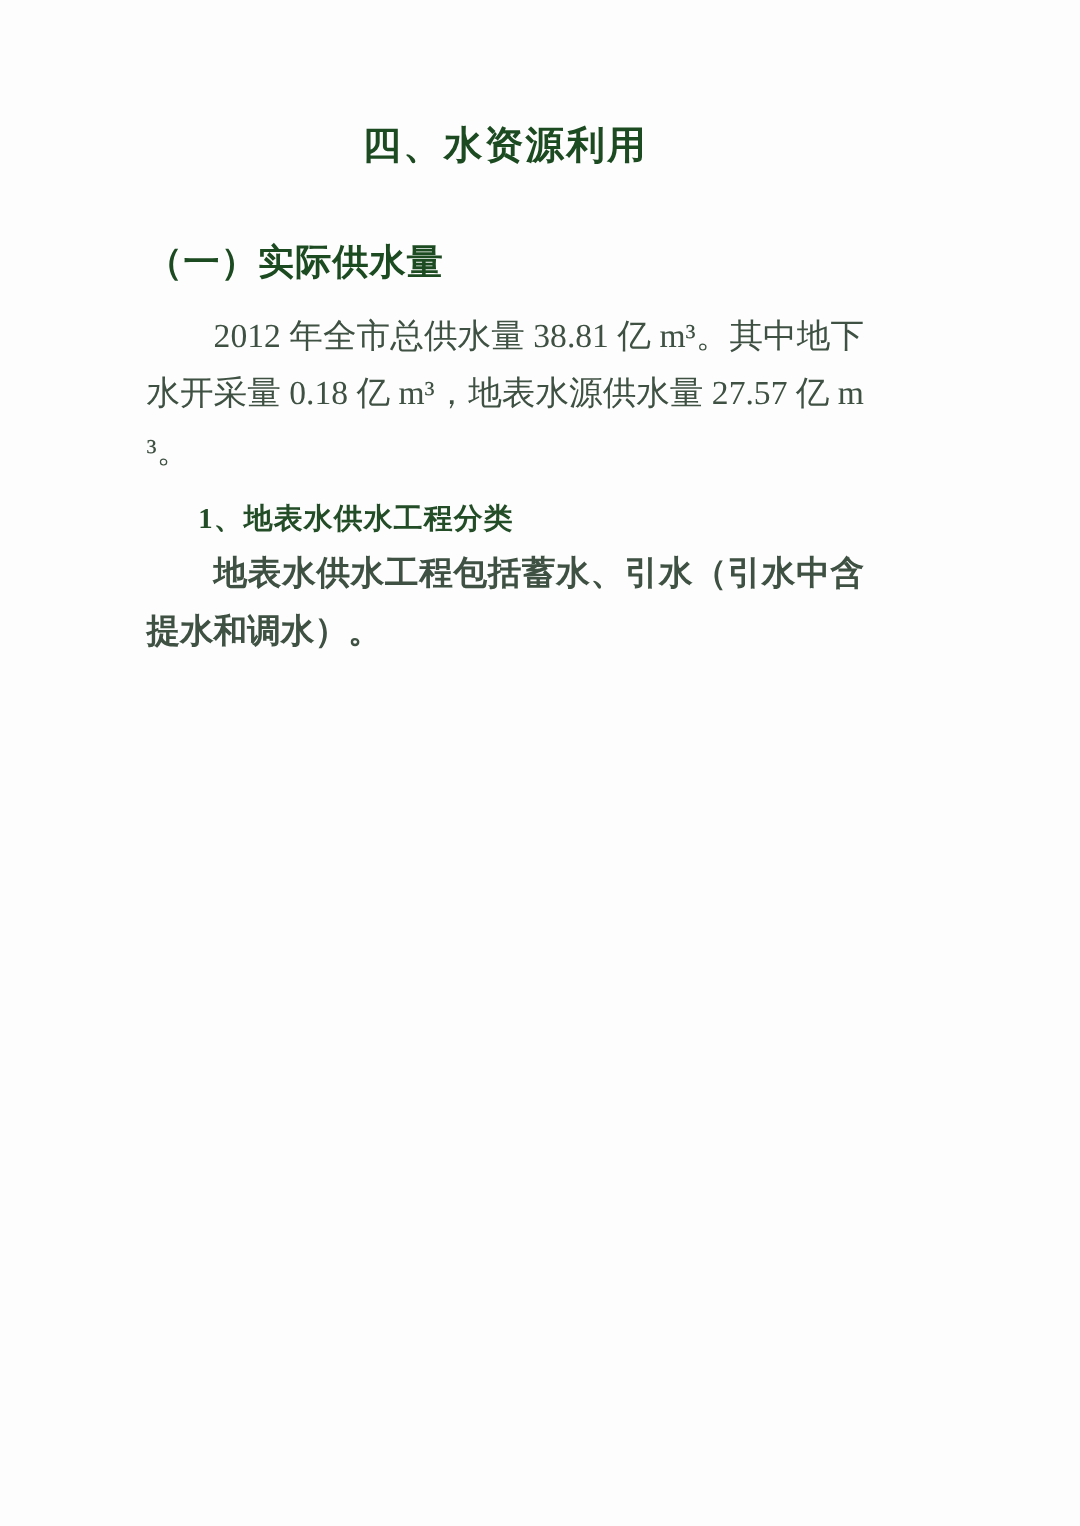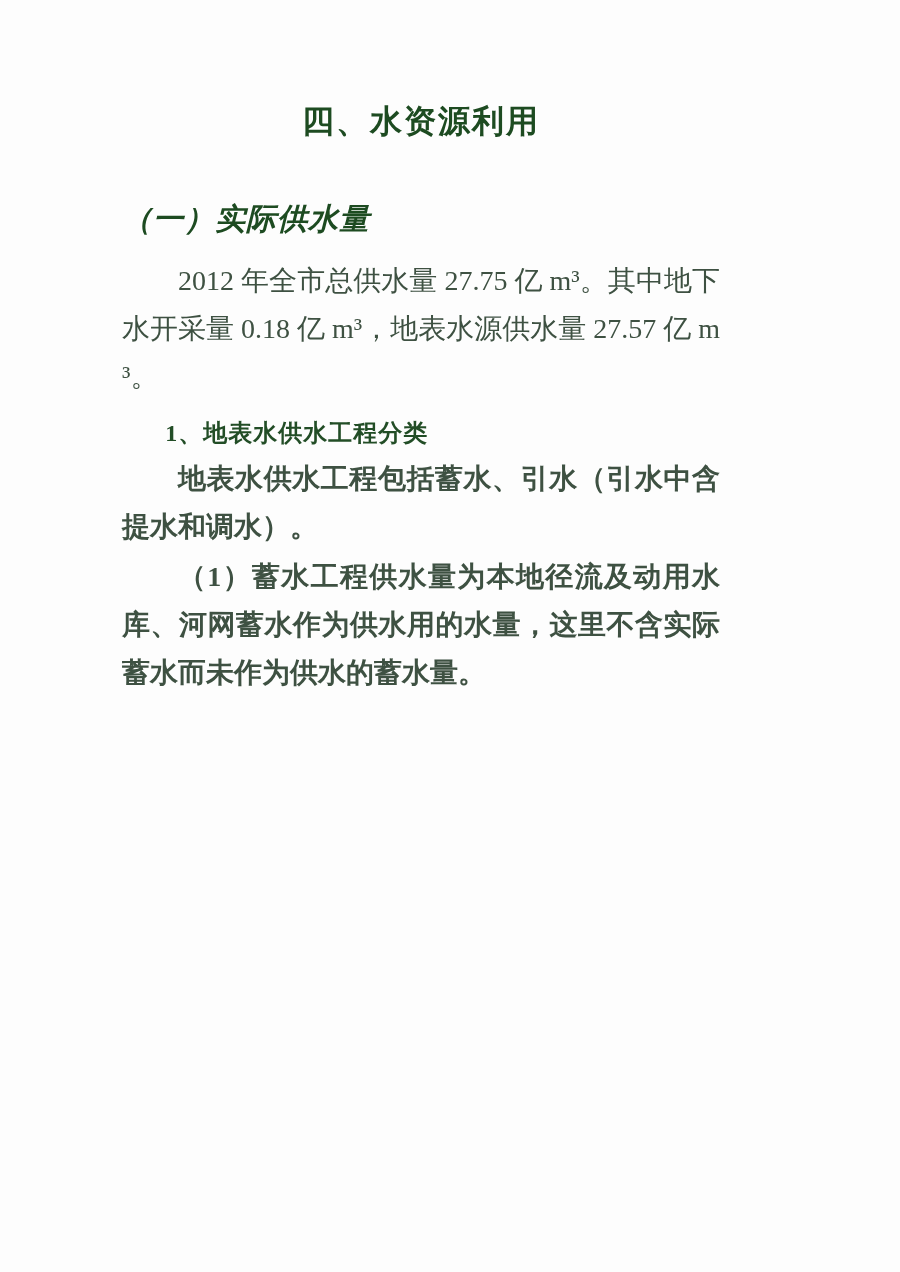--- a/index.html
+++ b/index.html
@@ -26,21 +26,20 @@
     color: #1d4b21;
     letter-spacing: 2px;
   }
   .sec-heading {
     margin: 54px 0 0 0;
     font-size: 30px;
     line-height: 44px;
     font-weight: bold;
     color: #1d4b21;
     letter-spacing: 1px;
-    font-style: italic;
   }
   .sec-heading.second {
     margin-top: 26px;
   }
   .body-para {
     margin: 16px 0 0 0;
     font-size: 28px;
     line-height: 48px;
     color: #3e5142;
     text-align: justify;
@@ -69,26 +68,25 @@
 </style>
 </head>
 <body>
 
 <div class="page">
 
   <h1 class="doc-title">四、水资源利用</h1>
 
   <h2 class="sec-heading">（一）实际供水量</h2>
 
-  <p class="body-para">2012 年全市总供水量 27.75 亿 m³。其中地下水开采量 0.18 亿 m³，地表水源供水量 27.57 亿 m³。</p>
+  <p class="body-para">2012 年全市总供水量 38.81 亿 m³。其中地下水开采量 0.18 亿 m³，地表水源供水量 27.57 亿 m³。</p>
 
   <h3 class="sub-heading gap">1、地表水供水工程分类</h3>
 
   <p class="body-para tight">地表水供水工程包括蓄水、引水（引水中含提水和调水）。</p>
 
-  <p class="body-para tight">（1）蓄水工程供水量为本地径流及动用水库、河网蓄水作为供水用的水量，这里不含实际蓄水而未作为供水的蓄水量。</p>
 
 
 
 
 
 
 </div>
 
 </body></html>

